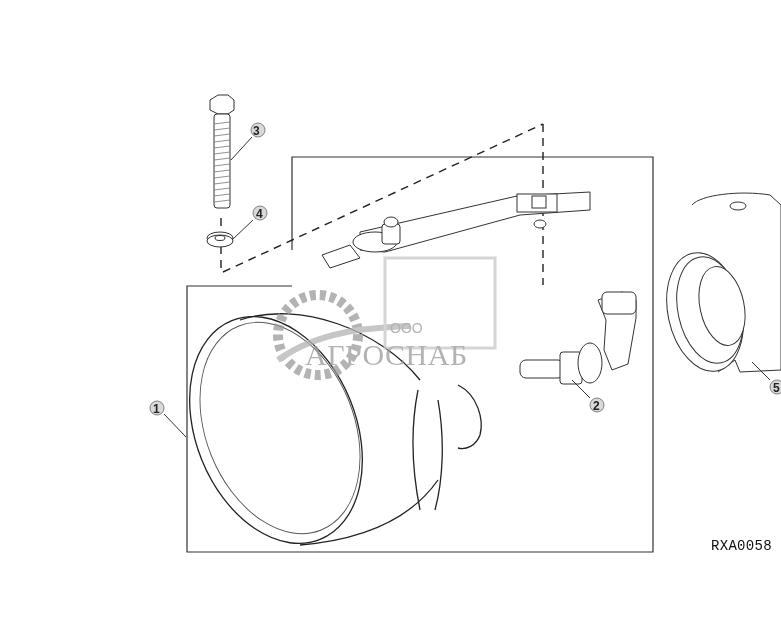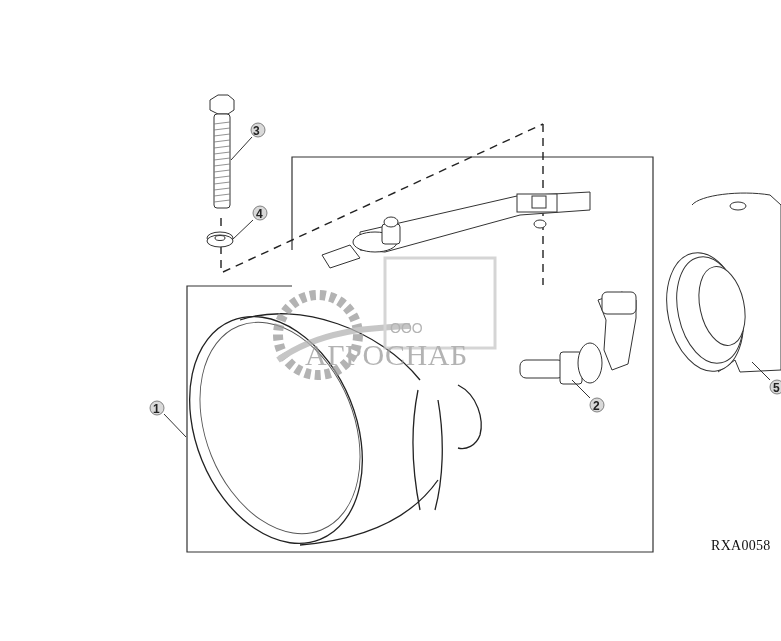--- a/index.html
+++ b/index.html
@@ -1,19 +1,19 @@
 <!DOCTYPE html>
 <html><head>
   <meta charset="utf-8">
   <style>
     html, body { margin:0; padding:0; background:#ffffff; }
     body { width:781px; height:641px; overflow:hidden; position:relative; font-family:"Liberation Sans", sans-serif; }
     #canvas { position:absolute; left:0; top:0; width:781px; height:641px; }
     .callout-num { font-family:"Liberation Sans", sans-serif; font-size:12px; fill:#222; font-weight:bold; }
-    .fig-id { position:absolute; left:711px; top:538px; font-size:14px; color:#111; font-family:Liberation Serif, serif; letter-spacing:0.3px; white-space:nowrap;text-align:center; }
+    .fig-id { position:absolute; left:711px; top:538px; font-size:14px; color:#111; font-family:Liberation Mono, monospace; letter-spacing:0.3px; white-space:nowrap;text-align:center; }
     .wm-text { font-family:"Liberation Serif", serif; font-size:30px; fill:#9a9a9a; letter-spacing:0.5px; }
     .wm-ooo { font-family:"Liberation Sans", sans-serif; font-size:14px; fill:#9a9a9a; }
   </style>
 </head>
 <body>
 
 <svg id="canvas" viewBox="0 0 781 641" xmlns="http://www.w3.org/2000/svg">
 
   <g fill="none" stroke="#333" stroke-width="1.2">
     <polyline points="292,250 292,157 653,157 653,552 187,552 187,286 292,286"></polyline>

